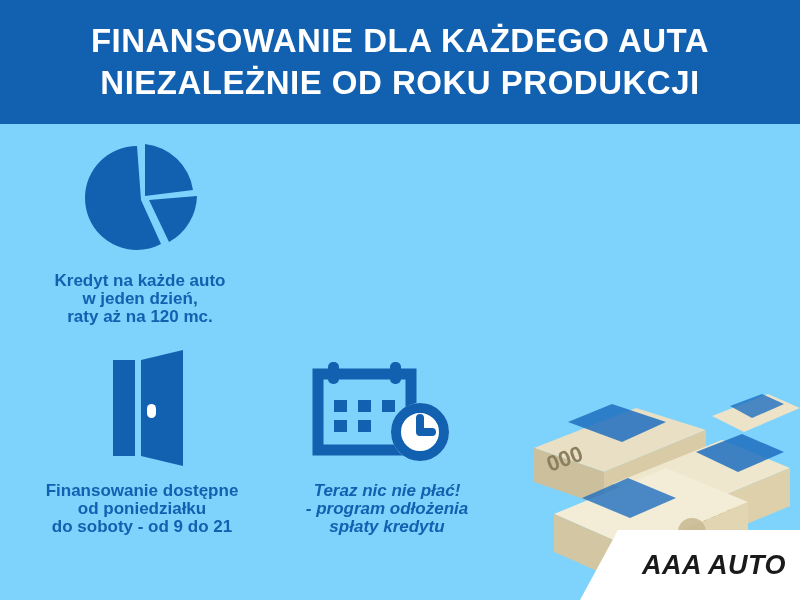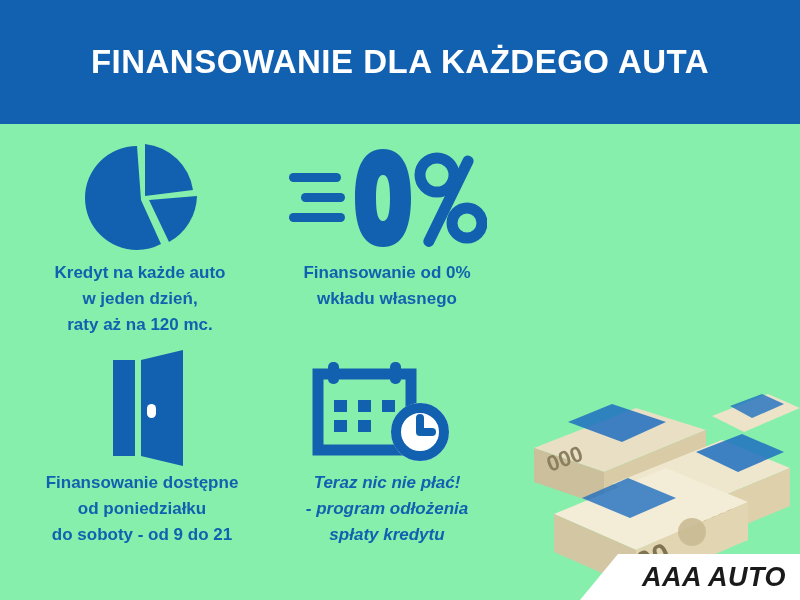--- a/index.html
+++ b/index.html
@@ -10,21 +10,21 @@
     width: 800px;
     height: 600px;
     background: #ffffff;
     font-family: "Liberation Sans", sans-serif;
     overflow: hidden;
   }
   .banner {
     position: relative;
     width: 800px;
     height: 600px;
-    background: #86efac;
+    background: #7dd3fc;
     box-sizing: border-box;
   }
   
   .header {
     position: absolute;
     top: 0;
     left: 0;
     width: 800px;
     height: 124px;
     background: #1260b0;
@@ -55,24 +55,24 @@
     text-align: center;
     color: #1260b0;
   }
   .cell .icon {
     height: 120px;
     display: flex;
     align-items: center;
     justify-content: center;
   }
   .cell .caption {
-    margin-top: 2px;
+    margin-top: 14px;
     font-size: 17px;
     font-weight: bold;
-    line-height: 26px;
+    line-height: 18px;
     color: #1260b0;
     white-space: pre-line;
   }
   
   .c1 { left: 10px;  top: 8px;   width: 260px; }
   .c2 { left: 272px; top: 8px;   width: 230px; }
   .c3 { left: 500px; top: 8px;   width: 292px; }
   .c4 { left: 12px;  top: 218px; width: 260px; }
   .c5 { left: 272px; top: 218px; width: 230px; font-style: italic; }
 
@@ -84,21 +84,21 @@
     width: 284px;
     height: 244px;
     overflow: hidden;
   }
   
   .logo {
     position: absolute;
     right: 0;
     bottom: 0;
     width: 220px;
-    height: 46px;
+    height: 70px;
     background: #ffffff;
     display: flex;
     align-items: center;
     justify-content: flex-end;
     padding-right: 14px;
     box-sizing: border-box;
     clip-path: polygon(38px 0, 100% 0, 100% 100%, 0 100%);
   }
   .logo-text {
     font-size: 27px;
@@ -109,56 +109,40 @@
   }
   svg { display: block; }
 </style>
 </head>
 <body>
 
 <div class="banner">
 
   <div class="header">
     <div class="line">FINANSOWANIE DLA KAŻDEGO AUTA</div>
+    <div class="line">NIEZALEŻNIE OD ROKU PRODUKCJI</div>
   </div>
 
   <div class="grid">
 
     <div class="cell c1">
       <div class="icon">
         <svg width="130" height="120" viewBox="0 0 130 120">
           <g fill="#1260b0">
             <path d="M62 8 A52 52 0 0 0 62 112 A52 52 0 0 0 86 106 L66 62 Z"></path>
             <path d="M70 6 A54 54 0 0 1 118 52 L70 58 Z"></path>
             <path d="M122 58 A54 54 0 0 1 94 104 L74 62 Z"></path>
           </g>
         </svg>
       </div>
       <div class="caption">Kredyt na każde auto
 w jeden dzień,
 raty aż na 120 mc.</div>
     </div>
 
-    <div class="cell c2">
-      <div class="icon">
-        <svg width="200" height="110" viewBox="0 0 200 110">
-          <g fill="#1260b0">
-            <rect x="2" y="30" width="52" height="9" rx="4.5"></rect>
-            <rect x="14" y="50" width="44" height="9" rx="4.5"></rect>
-            <rect x="2" y="70" width="56" height="9" rx="4.5"></rect>
-            <path d="M96 6 C78 6 68 22 68 55 C68 88 78 104 96 104 C114 104 124 88 124 55 C124 22 114 6 96 6 Z M96 32 C101 32 103 40 103 55 C103 70 101 78 96 78 C91 78 89 70 89 55 C89 40 91 32 96 32 Z"></path>
-            <circle cx="150" cy="32" r="17" fill="none" stroke="#1260b0" stroke-width="11"></circle>
-            <circle cx="180" cy="80" r="15" fill="none" stroke="#1260b0" stroke-width="11"></circle>
-            <rect x="156" y="8" width="11" height="100" rx="5" transform="rotate(26 161 58)"></rect>
-          </g>
-        </svg>
-      </div>
-      <div class="caption">Finansowanie od 0%
-wkładu własnego</div>
-    </div>
 
 
     <div class="cell c4">
       <div class="icon">
         <svg width="130" height="120" viewBox="0 0 130 120">
           <g fill="#1260b0">
             <path d="M36 12 h22 v96 h-22 z"></path>
             <path d="M64 12 L106 2 v116 L64 108 Z"></path>
             <rect x="70" y="56" width="9" height="14" rx="4.5" fill="#ffffff"></rect>
           </g>

